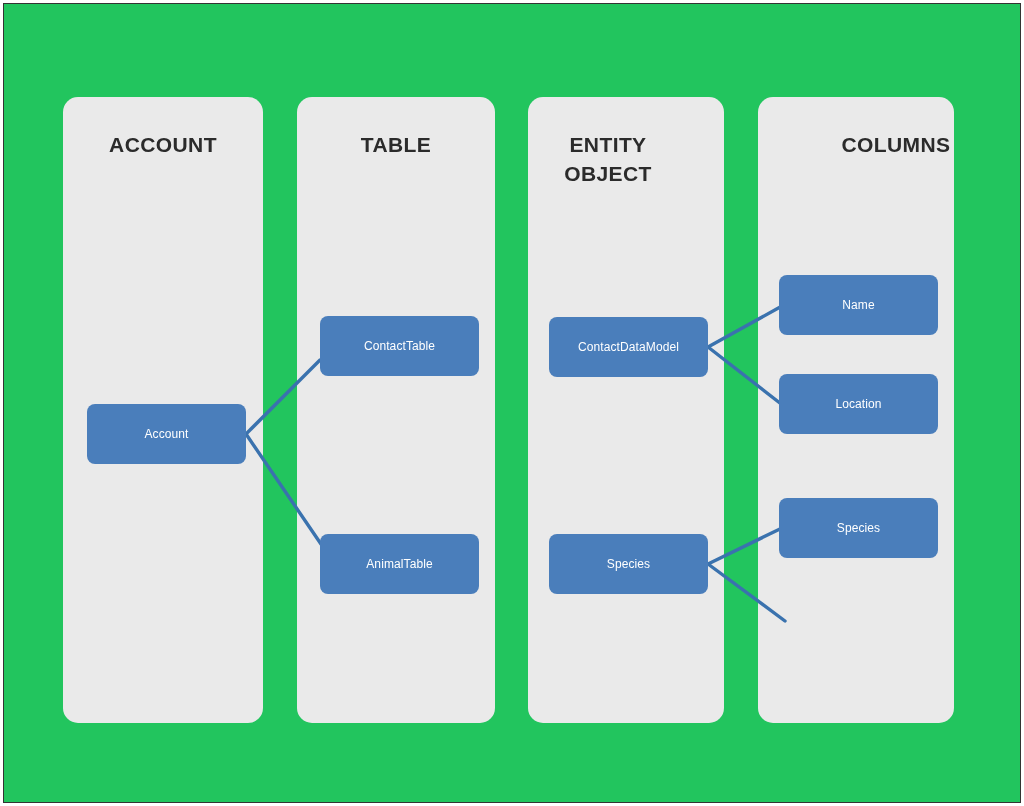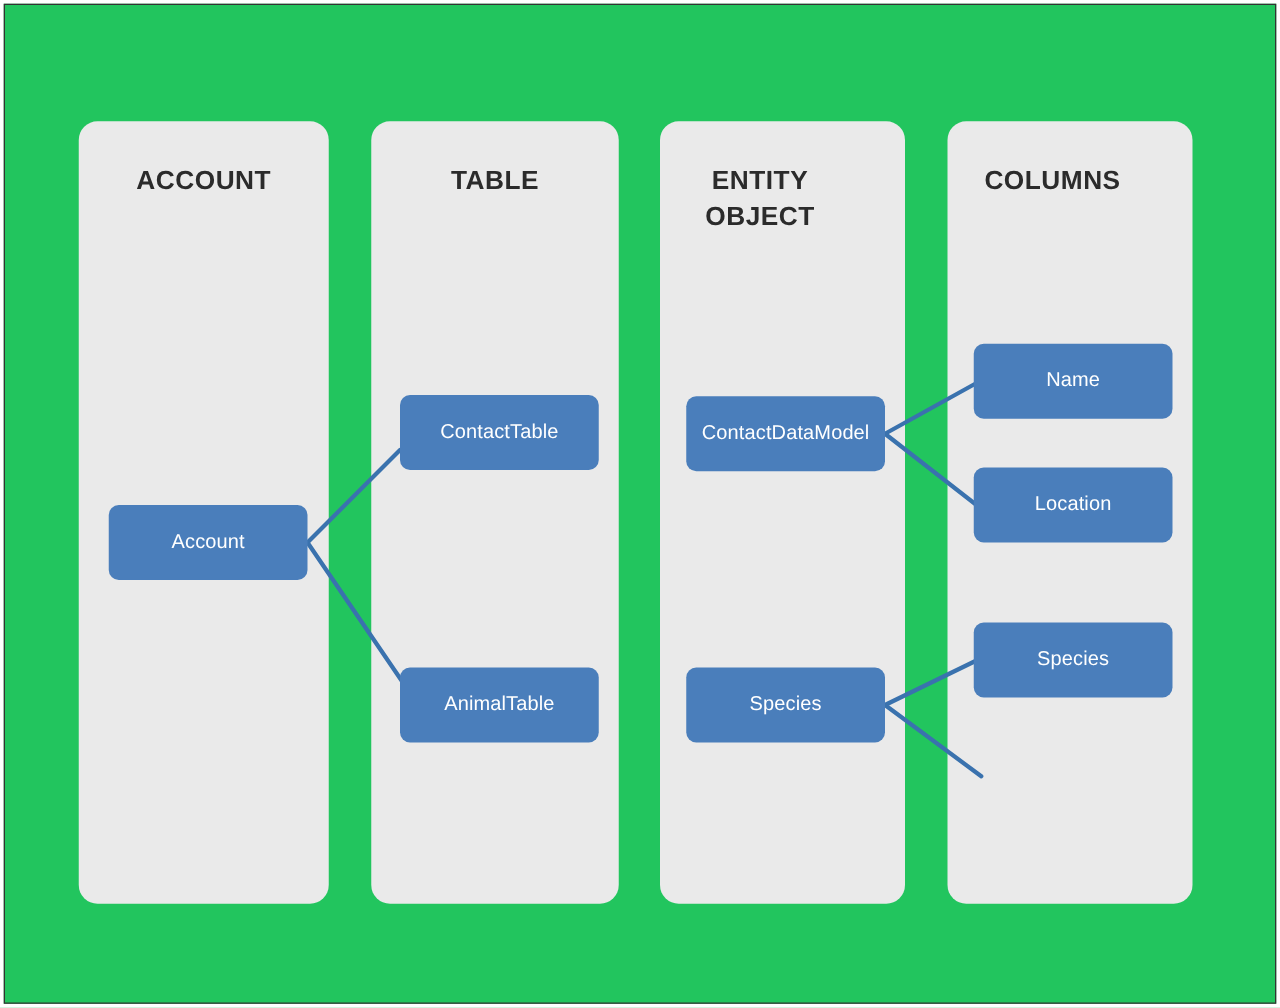--- a/index.html
+++ b/index.html
@@ -51,21 +51,21 @@
     top: 0;
     width: 1024px;
     height: 806px;
     pointer-events: none;
   }
   .node {
     position: absolute;
     background: #4a7ebb;
     border-radius: 8px;
     color: #ffffff;
-    font-size: 16px;
+    font-size: 12px;
     display: flex;
     align-items: center;
     justify-content: center;
     text-align: center;
     box-sizing: border-box;
     padding: 0 1px;
     white-space: nowrap;
     letter-spacing: 0.1px;
   }
 </style>
@@ -77,21 +77,21 @@
 
     <div class="panel" style="left:59px; top:93px; width:200px; height:626px;"></div>
     <div class="panel" style="left:293px; top:93px; width:198px; height:626px;"></div>
     <div class="panel" style="left:524px; top:93px; width:196px; height:626px;"></div>
     <div class="panel" style="left:754px; top:93px; width:196px; height:626px;"></div>
 
     <div class="panel-title" style="left:59px; top:126px; width:200px;">ACCOUNT</div>
     <div class="panel-title" style="left:293px; top:126px; width:198px;">TABLE</div>
     <div class="panel-title" style="left:500px; top:126px; width:208px;">ENTITY
 OBJECT</div>
-    <div class="panel-title" style="left:736px; top:126px; width:204px;">COLUMNS</div>
+    <div class="panel-title" style="left:790px; top:126px; width:204px;">COLUMNS</div>
 
     <svg id="links" viewBox="0 0 1024 806" xmlns="http://www.w3.org/2000/svg">
       <g stroke="#3a72ae" stroke-width="3.4" fill="none" stroke-linecap="round">
         <line x1="242" y1="430" x2="316" y2="356"></line>
         <line x1="242" y1="430" x2="319" y2="543"></line>
         <line x1="704" y1="343" x2="778" y2="302"></line>
         <line x1="704" y1="343" x2="781" y2="403"></line>
         <line x1="704" y1="560" x2="778" y2="524"></line>
         <line x1="704" y1="560" x2="781" y2="617"></line>
       </g>

